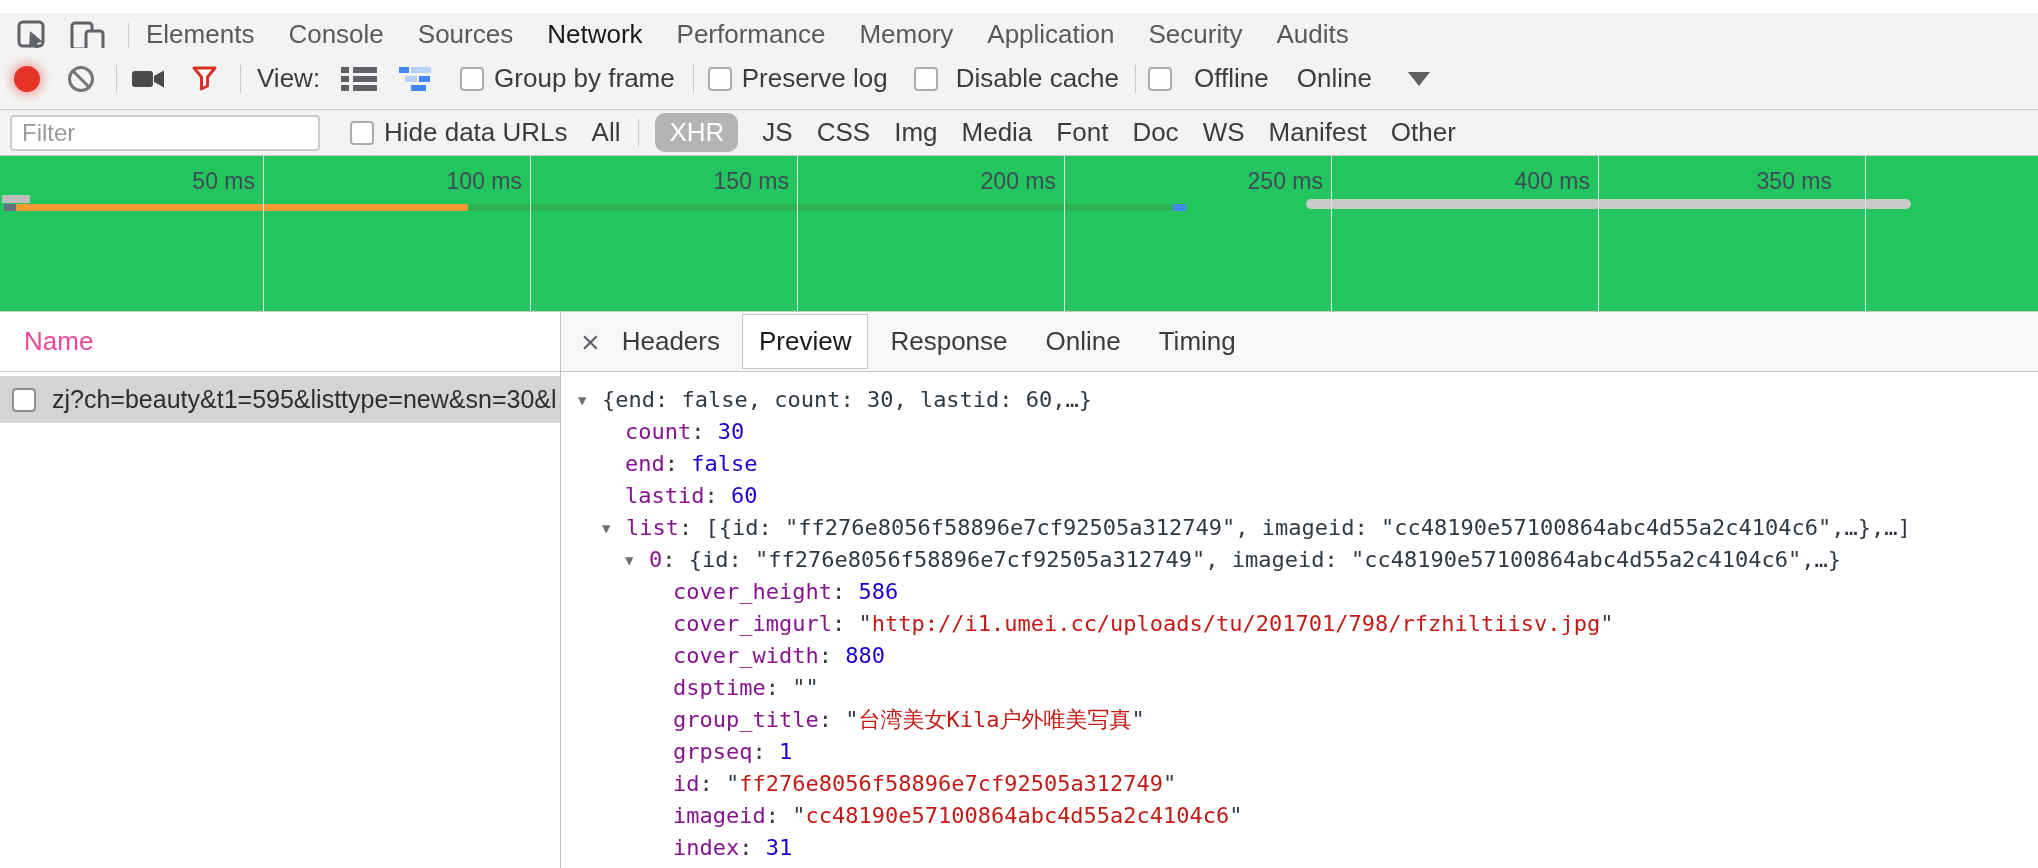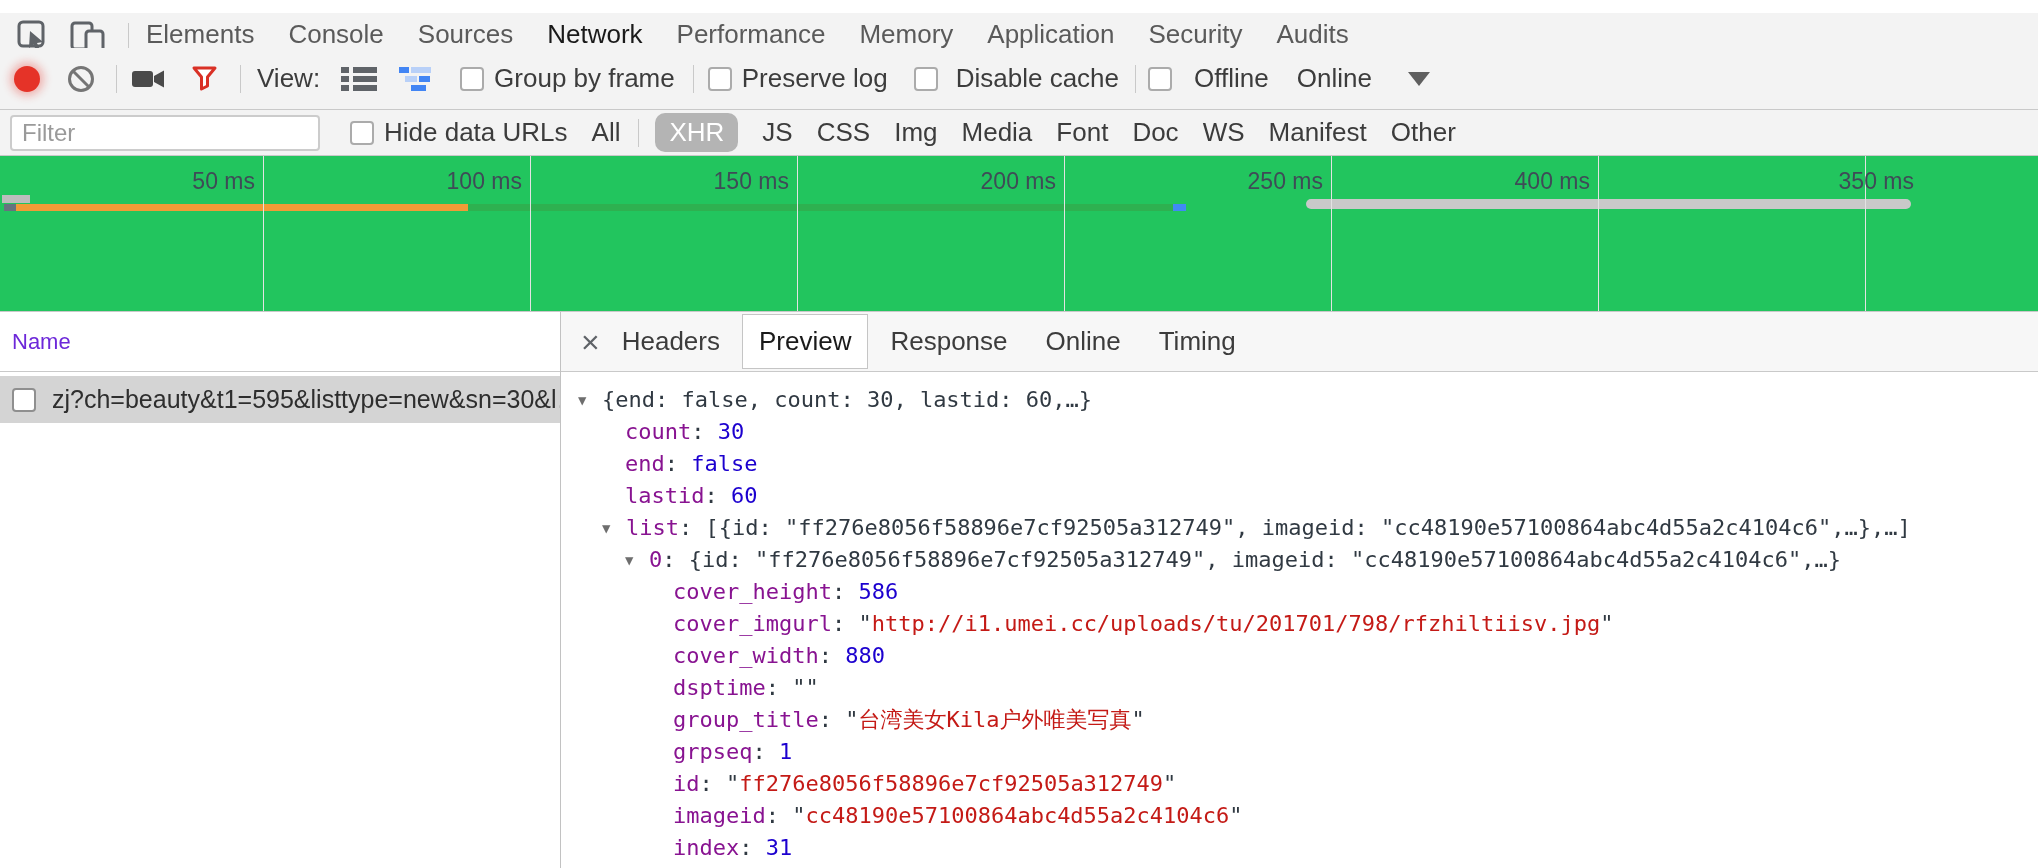--- a/index.html
+++ b/index.html
@@ -48,21 +48,21 @@
   #bar-orange{background:var(--bar-orange)}
   #bar-green{background:var(--bar-green)}
   #bar-blue{background:var(--bar-blue)}
   #corner-block{position:absolute;top:39px;height:8px;background:#bdbdbd}
   #scroll-thumb{position:absolute;top:43px;height:10px;border-radius:5px;background:var(--bar-gray)}
 
   
   .panels{position:absolute;top:312px;left:0;right:0;bottom:0;display:flex}
   .left{width:561px;border-right:1px solid #c2c2c2;position:relative;background:#fff}
   .left-header{height:60px;border-bottom:1px solid #c9c9c9;display:flex;align-items:center;
-               padding-left:12px;font-size:22px;color:#6d28d9}
+               padding-left:24px;font-size:26px;color:#ec4899}
   #req-rows{margin-top:4px}
   .req-row{height:47px;display:flex;align-items:center;padding-left:12px;font-size:25px;color:#2e2e2e;
            white-space:nowrap;overflow:hidden}
   .req-row.selected{background:var(--selected-row-bg)}
   .req-row .cb{margin-right:16px;border-color:#8f8f8f}
   .status{position:absolute;left:0;right:0;bottom:0;height:46px;background:#f3f3f3;
           border-top:1px solid #c9c9c9;display:flex;align-items:center;padding-left:12px;
           font-size:23px;color:#4a4a4a}
 
   .right{flex:1;position:relative;background:#fff;overflow:hidden}
@@ -180,21 +180,21 @@
       <div class="tick-label" style="left: 322px;">100 ms</div>
       <div class="gridline" style="left: 797px;"></div>
       <div class="tick-label" style="left: 589px;">150 ms</div>
       <div class="gridline" style="left: 1064px;"></div>
       <div class="tick-label" style="left: 856px;">200 ms</div>
       <div class="gridline" style="left: 1331px;"></div>
       <div class="tick-label" style="left: 1123px;">250 ms</div>
       <div class="gridline" style="left: 1598px;"></div>
       <div class="tick-label" style="left: 1390px;">400 ms</div>
       <div class="gridline" style="left: 1865px;"></div>
-      <div class="tick-label" style="left: 1714px;">350 ms</div>
+      <div class="tick-label" style="left: 1632px;">350 ms</div>
     </div>
 
   <div class="panels">
     <div class="left">
       <div class="left-header">Name</div>
       <div id="req-rows">
           <div class="req-row selected">
             <span class="cb"></span>
             <span class="req-name">zj?ch=beauty&amp;t1=595&amp;listtype=new&amp;sn=30&amp;l…</span>
           </div>

